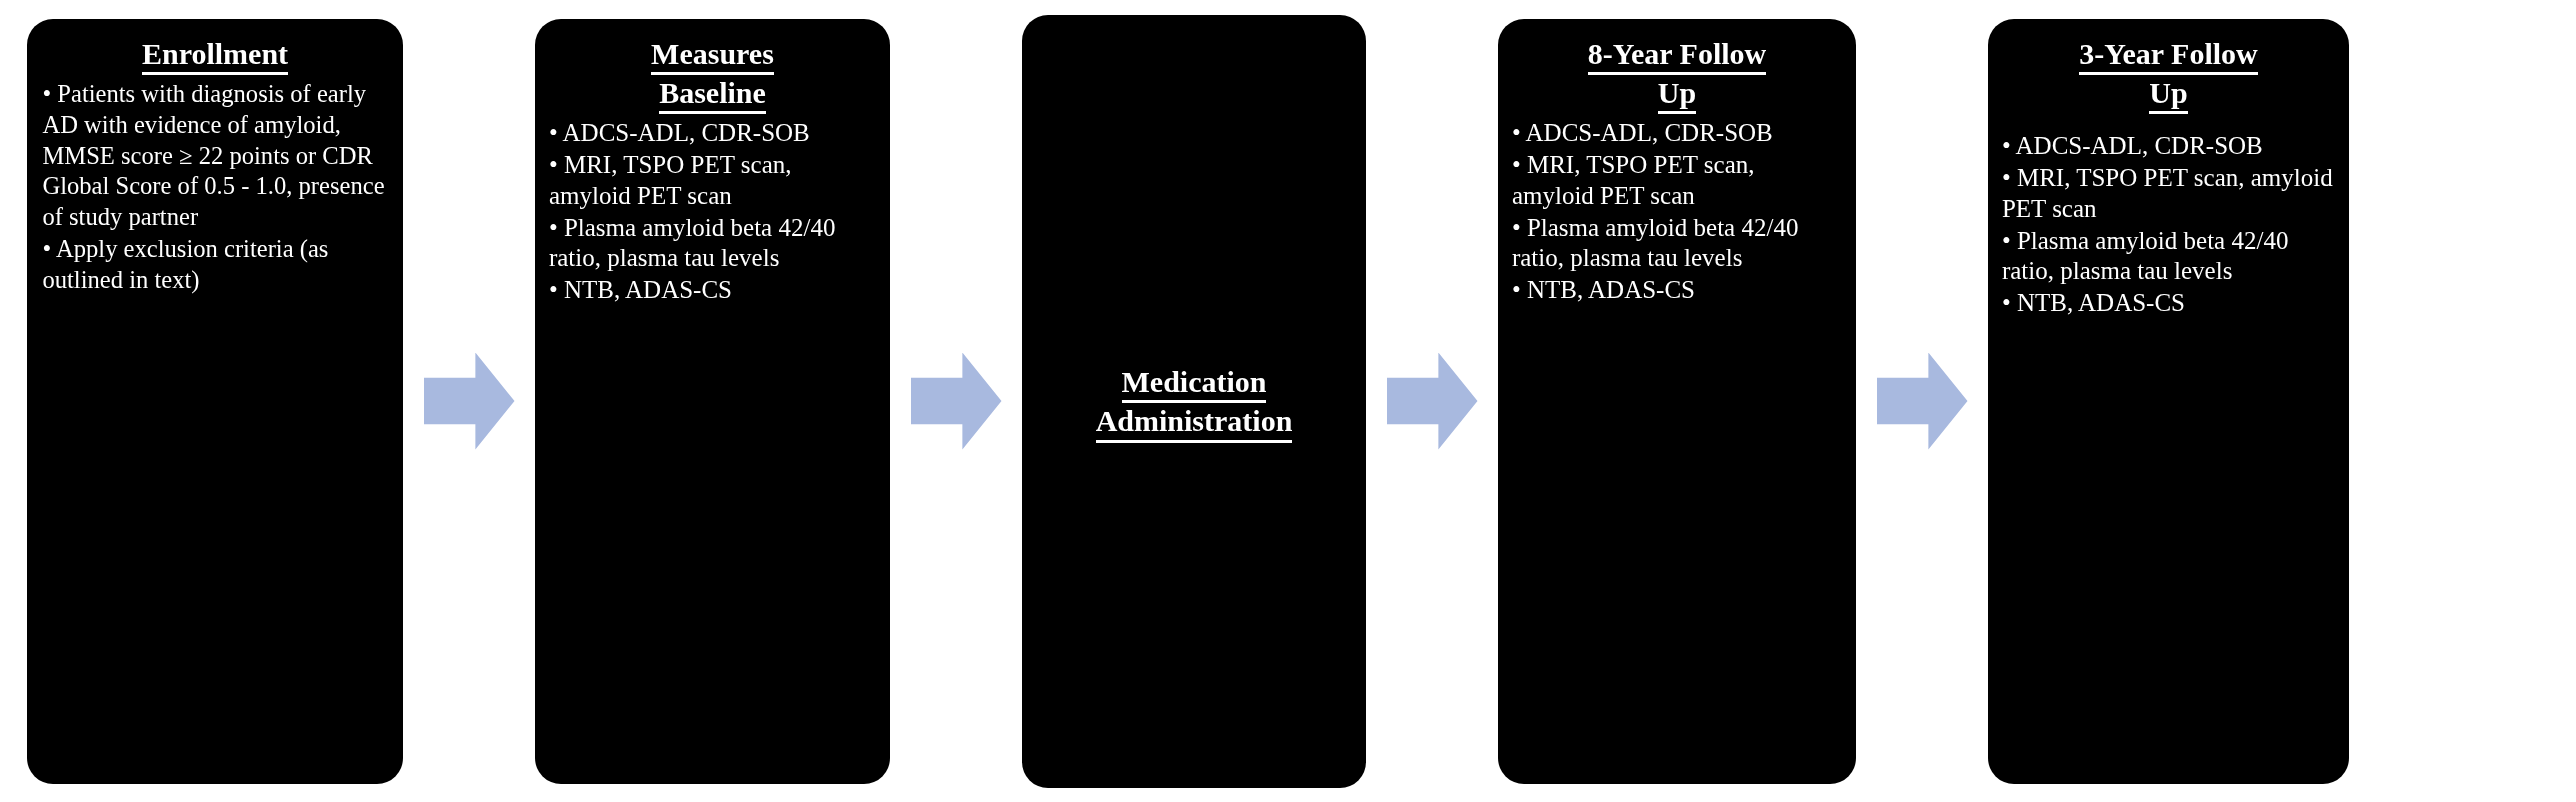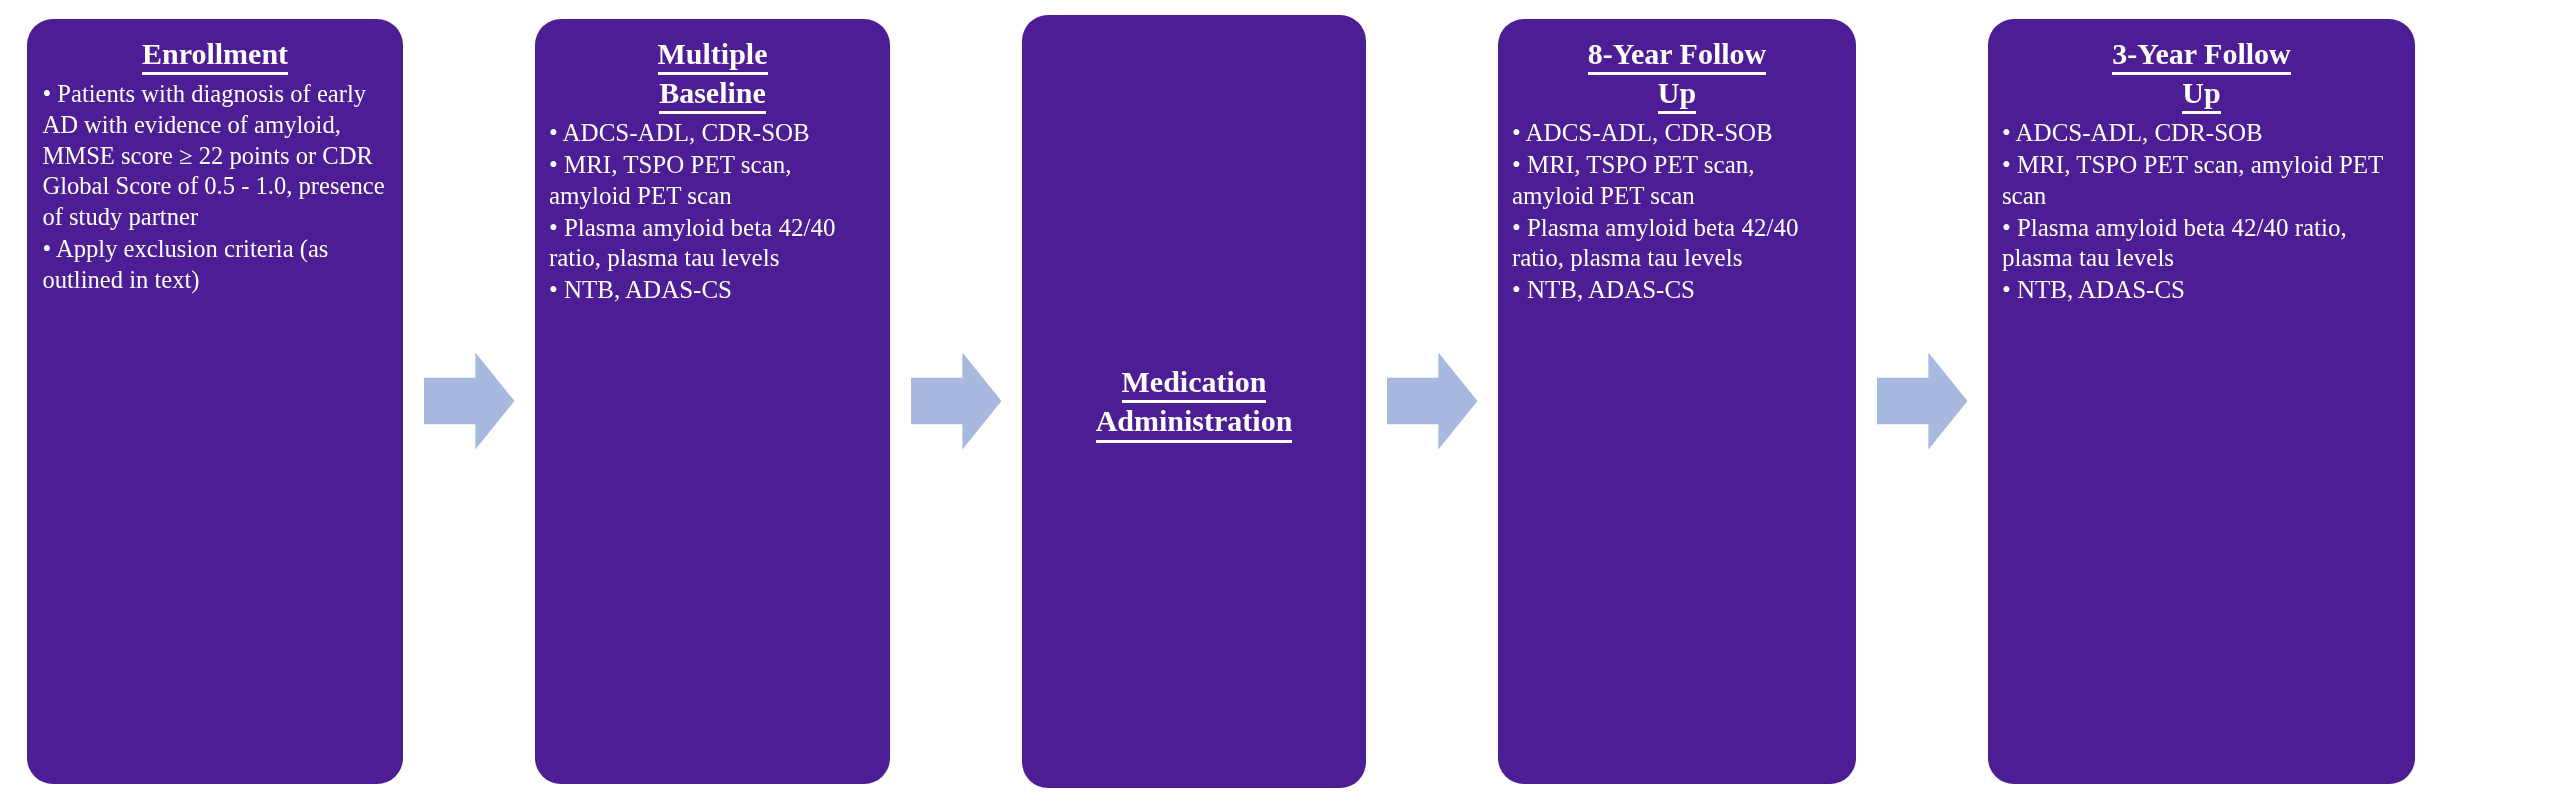--- a/index.html
+++ b/index.html
@@ -18,39 +18,39 @@
     position: relative;
     width: 2576px;
     height: 802px;
     display: flex;
     flex-direction: row;
     align-items: center;
     justify-content: flex-start;
   }
 
   .stage-box {
-    background: #4c1d95;
+    background: #000000;
     border-radius: 26px;
     color: #ffffff;
     box-sizing: border-box;
     display: flex;
     flex-direction: column;
     justify-content: flex-start;
     align-items: center;
     text-align: center;
     overflow: hidden;
   }
 
   
   .box-1 { width: 376px;  height: 765px; margin-left: 27px;  padding: 17px 12.3px 7.7px 12.3px; }
   .box-2 { width: 355px;  height: 765px; padding: 17px 10.8px 7.7px 10.8px; }
   .box-3 { width: 344px;  height: 773px; padding: 17px 12.3px 7.7px 12.3px;
            justify-content: center; }
   .box-4 { width: 358px;  height: 765px; padding: 17px 10.8px 7.7px 10.8px; }
-  .box-5 { width: 427px;  height: 765px; padding: 17px 10.8px 7.7px 10.8px; }
+  .box-5 { width: 361px;  height: 765px; padding: 17px 10.8px 7.7px 10.8px; gap: 13px; }
 
   .stage-title {
     font-weight: bold;
     font-size: 30px;
     line-height: 1.18;
     letter-spacing: 0px;
     margin: 0 0 4.6px 0;
     padding: 0;
     display: block;
     width: 100%;
@@ -116,21 +116,21 @@
       <li class="bullet-item"><span class="dot">•</span> <span>Apply exclusion criteria (as outlined in text)</span></li>
     </ul>
   </div>
 
   <div class="arrow-wrap">
     <div class="arrow"></div>
   </div>
 
   <div class="stage-box box-2">
     <div class="stage-title">
-      <span class="tline">Multiple</span>
+      <span class="tline">Measures</span>
       <span class="tline">Baseline</span>
     </div>
     <ul class="bullets">
       <li class="bullet-item"><span class="dot">•</span> <span>ADCS-ADL, CDR-SOB</span></li>
       <li class="bullet-item"><span class="dot">•</span> <span>MRI, TSPO PET scan, amyloid PET scan</span></li>
       <li class="bullet-item"><span class="dot">•</span> <span>Plasma amyloid beta 42/40 ratio, plasma tau levels</span></li>
       <li class="bullet-item"><span class="dot">•</span> <span>NTB, ADAS-CS</span></li>
     </ul>
   </div>
 

